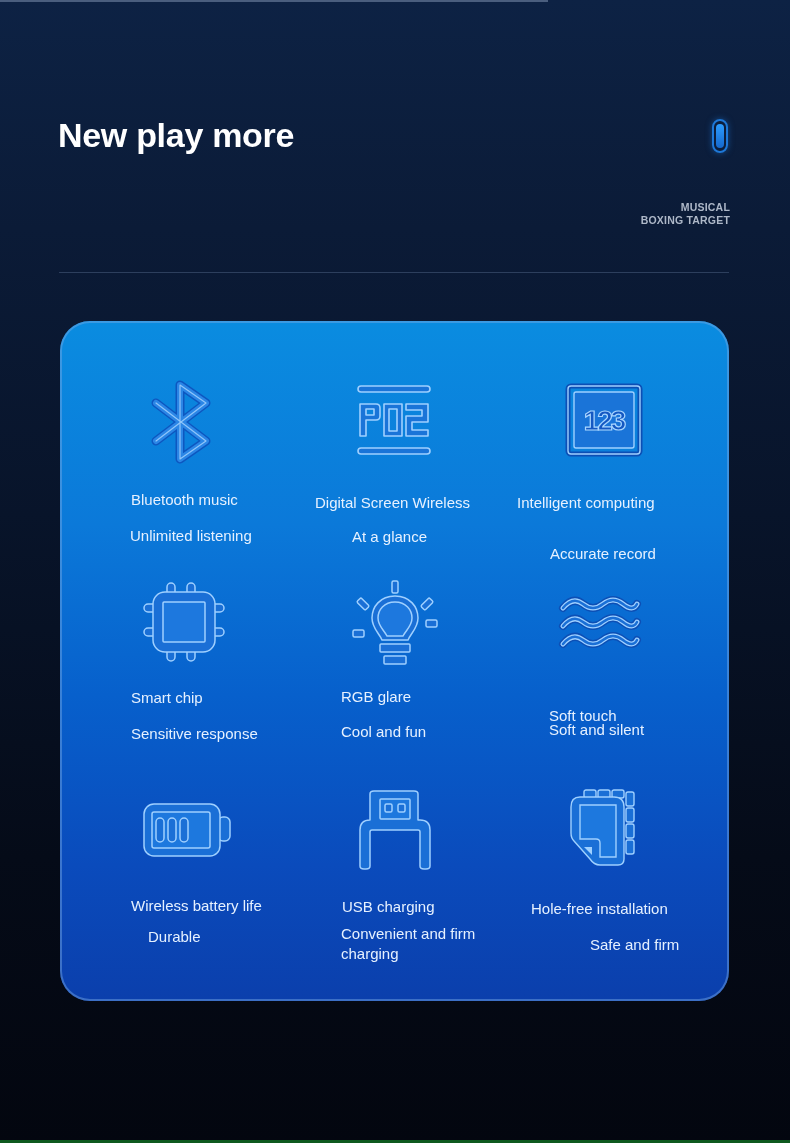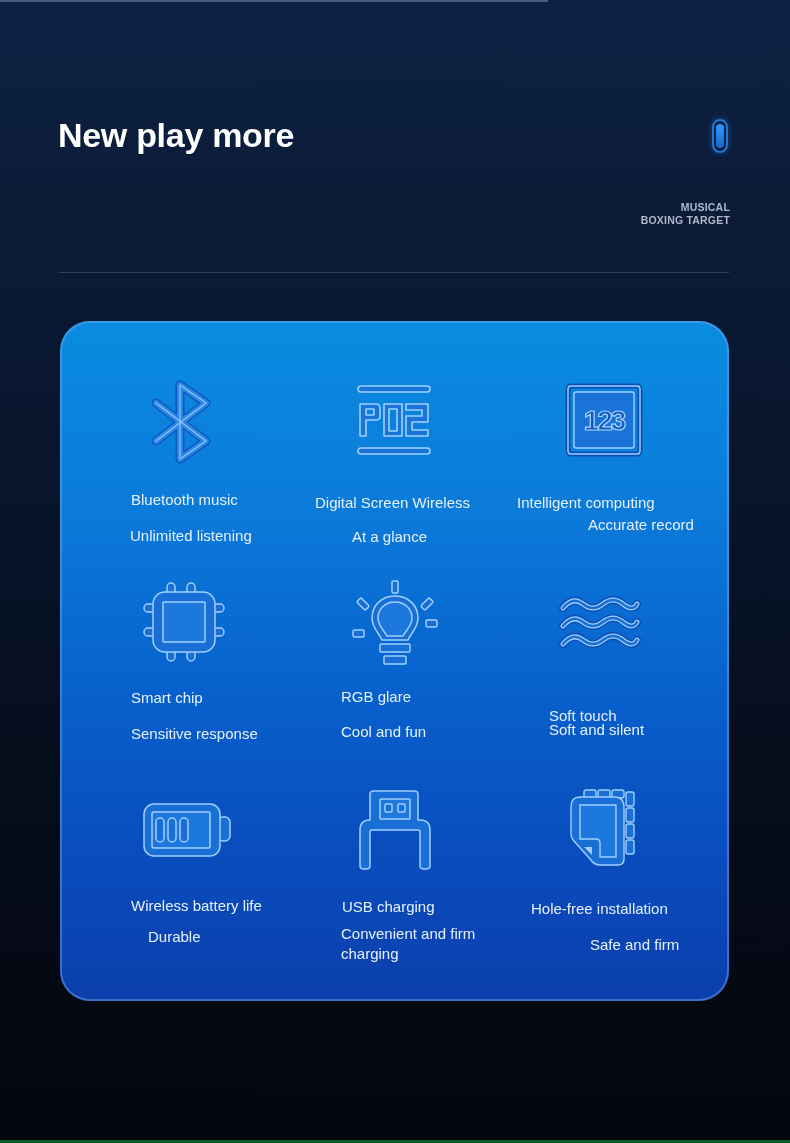--- a/index.html
+++ b/index.html
@@ -112,21 +112,21 @@
 
   <div class="icon-wrap" style="left:506px; top:63px;">
     <svg width="76" height="72" viewBox="0 0 76 72">
       <rect x="2" y="2" width="72" height="68" rx="3" fill="none" stroke="#0c4fb5" stroke-width="5"></rect>
       <rect x="2" y="2" width="72" height="68" rx="3" fill="none" stroke="#9fd0ff" stroke-width="1.4"></rect>
       <rect x="8" y="8" width="60" height="56" rx="2" fill="#1a74d8" stroke="#9fd0ff" stroke-width="1.4"></rect>
       <text x="38" y="46" text-anchor="middle" font-family="Liberation Sans, sans-serif" font-weight="700" font-size="28" fill="#1558c2" stroke="#a9d6ff" stroke-width="1.2" letter-spacing="-2">123</text>
     </svg>
   </div>
   <div class="f-title" style="left:450px; top:171px;margin-left:7px;">Intelligent computing</div>
-  <div class="f-sub" style="left:490px; top:193px;margin-left:38px;">Accurate record</div>
+  <div class="f-sub" style="left:490px; top:222px;">Accurate record</div>
 
   <div class="icon-wrap" style="left:83px; top:261px;">
     <svg width="82" height="80" viewBox="0 0 82 80">
       <g fill="#1a6fd6" stroke="#9fd0ff" stroke-width="1.5">
         <rect x="24" y="1" width="8" height="14" rx="4"></rect>
         <rect x="44" y="1" width="8" height="14" rx="4"></rect>
         <rect x="24" y="65" width="8" height="14" rx="4"></rect>
         <rect x="44" y="65" width="8" height="14" rx="4"></rect>
         <rect x="1" y="22" width="14" height="8" rx="4"></rect>
         <rect x="1" y="46" width="14" height="8" rx="4"></rect>

